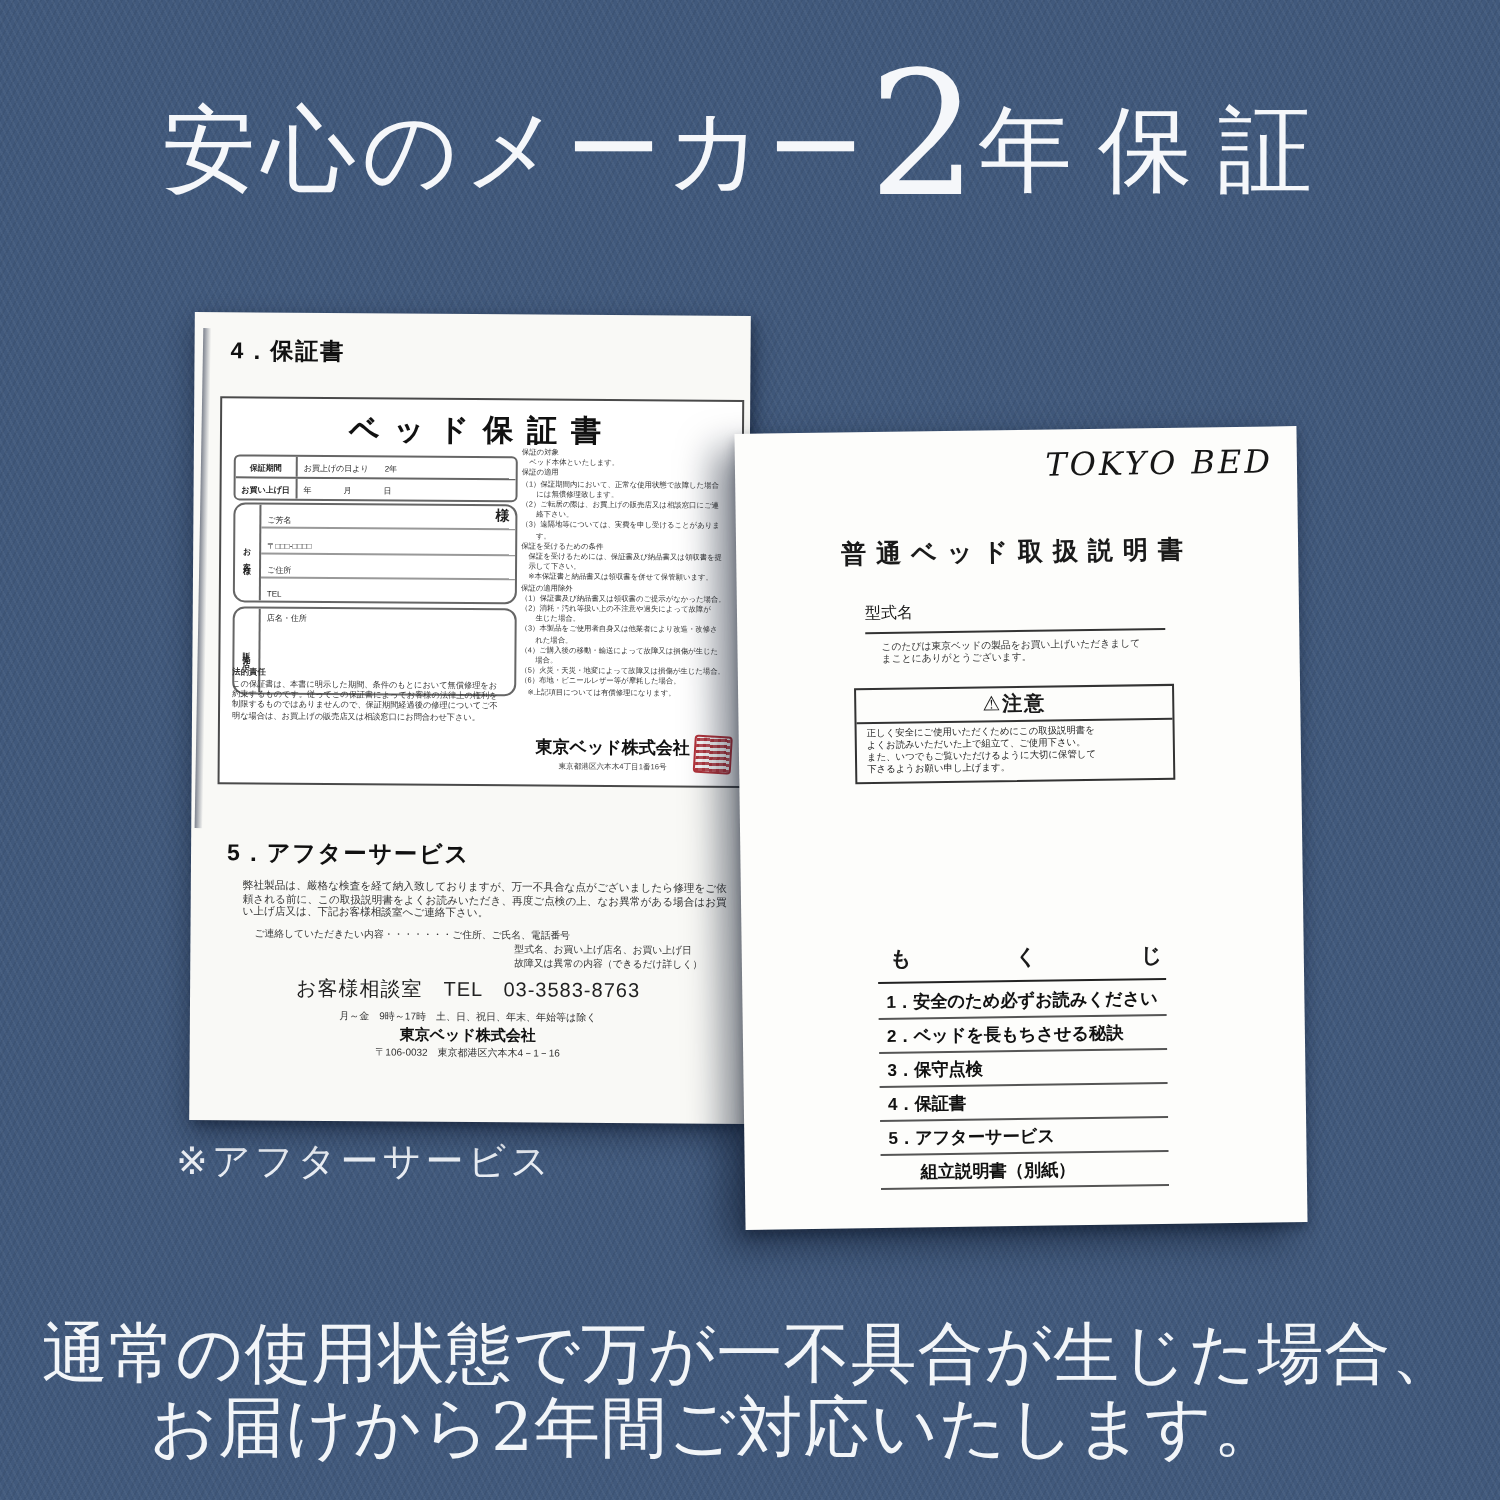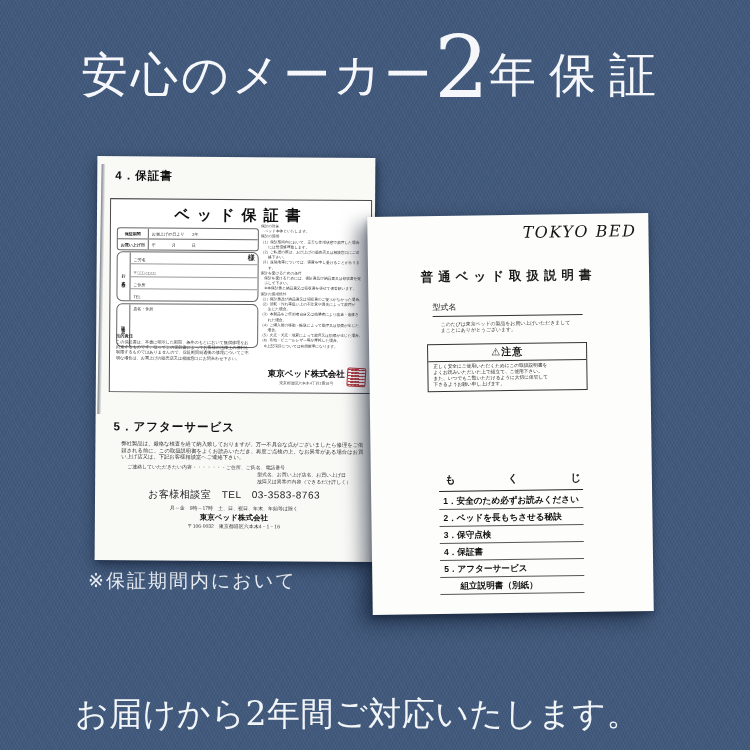--- a/index.html
+++ b/index.html
@@ -264,15 +264,16 @@
     <div id="toc-list">
         <div class="toc-item">1．安全のため必ずお読みください</div>
         <div class="toc-item">2．ベッドを長もちさせる秘訣</div>
         <div class="toc-item">3．保守点検</div>
         <div class="toc-item">4．保証書</div>
         <div class="toc-item">5．アフターサービス</div>
         <div class="toc-item">組立説明書（別紙）</div>
       </div>
   </div>
 
-  <div id="image-note">※保証期間内において</div>
+  <div id="image-note">※アフターサービス</div>
+  <div id="footer-line1" class="serif">通常の使用状態で万が一不具合が生じた場合、</div>
   <div id="footer-line2" class="serif">お届けから2年間ご対応いたします。</div>
 </div>
 
 </body></html>

